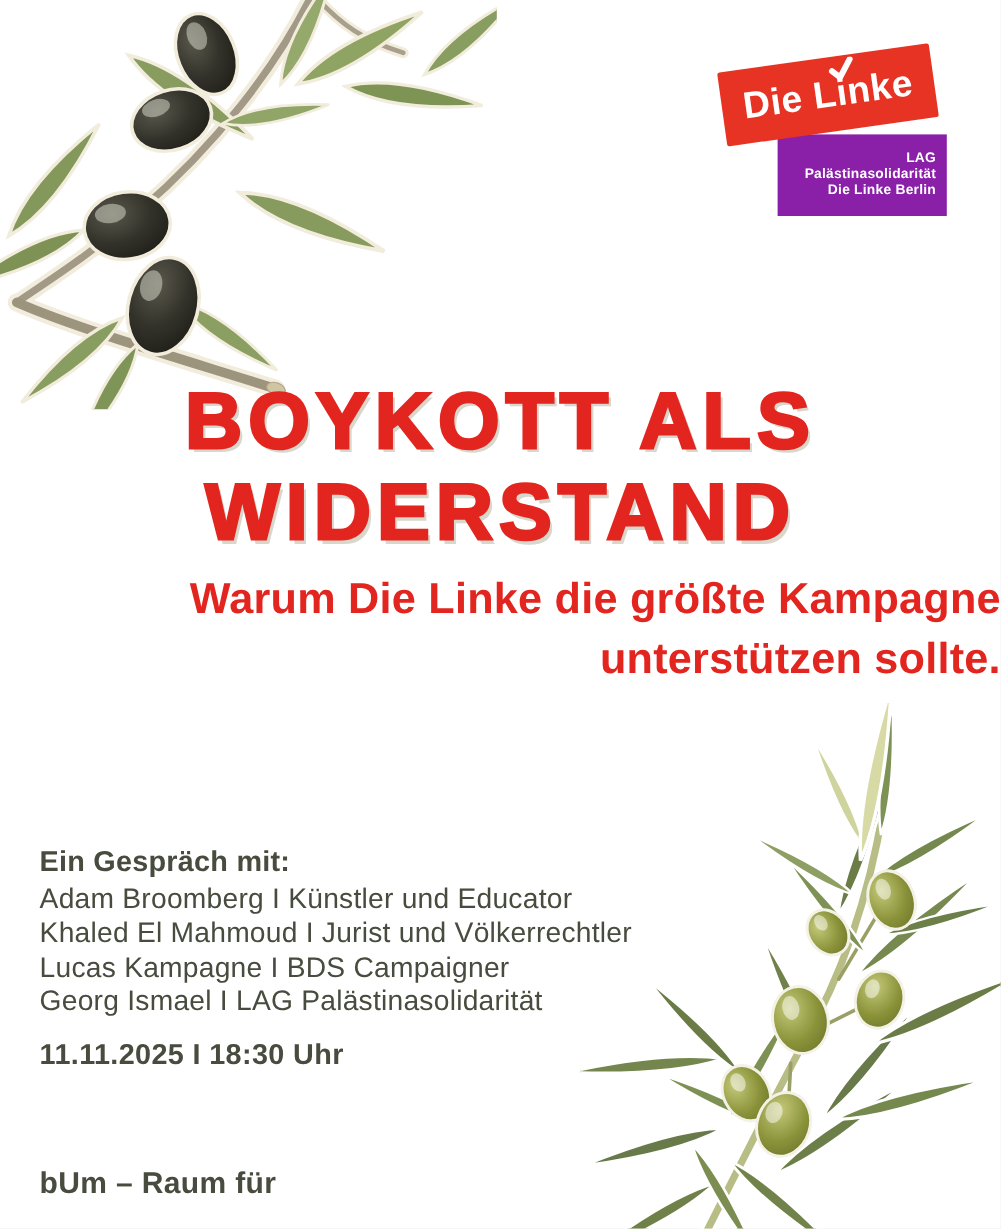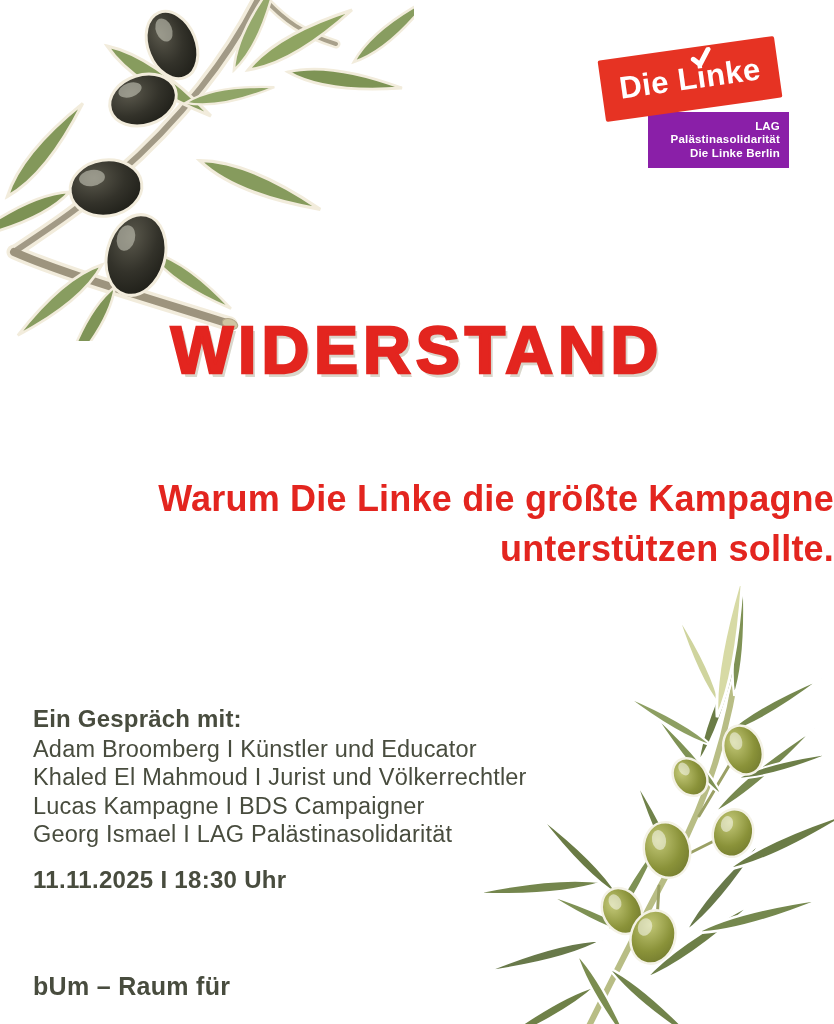--- a/index.html
+++ b/index.html
@@ -16,21 +16,21 @@
     background:var(--background,#fff);
     overflow:hidden;
     font-family:"Liberation Sans", sans-serif;
   }
   
   .branch-top{position:absolute;left:-16px;top:-14px;pointer-events:none;}
   .branch-bottom{position:absolute;right:-10px;bottom:-12px;pointer-events:none;}
   
   .logo{position:absolute;top:42px;right:44px;width:192px;height:126px;}
   .logo-purple{
-    position:absolute;right:1px;top:70px;width:141px;height:56px;
+    position:absolute;right:1px;top:70px;width:141px;height:68px;
     background:var(--brand-purple,#8a1fa8);
     color:#fff;box-sizing:border-box;padding:5px 9px;
     display:flex;flex-direction:column;justify-content:center;align-items:flex-end;
     font-size:11.5px;font-weight:bold;line-height:13.5px;letter-spacing:.2px;
     text-align:right;
   }
   .logo-red{
     position:absolute;left:3px;top:6px;width:178px;height:62px;
     background:var(--brand-red,#e63323);
     transform:rotate(-8deg);
@@ -189,20 +189,21 @@
     </div>
     <div class="logo-red">
       <span>Die Linke</span>
       <svg class="logo-check" width="22" height="20" viewBox="0 0 22 20" aria-hidden="true">
         <polyline points="3,10 9,16 19,2" fill="none" stroke="#ffffff" stroke-width="5" stroke-linecap="round" stroke-linejoin="round"></polyline>
       </svg>
     </div>
   </div>
 
   <h1 class="title">
+    <span>BOYKOTT ALS</span>
     <span>WIDERSTAND</span>
   </h1>
 
   <p class="subtitle">
     <span>Warum Die Linke die größte Kampagne</span>
     <span>unterstützen sollte.</span>
   </p>
 
   <div class="speakers">
     <div class="speakers-heading">Ein Gespräch mit:</div>

